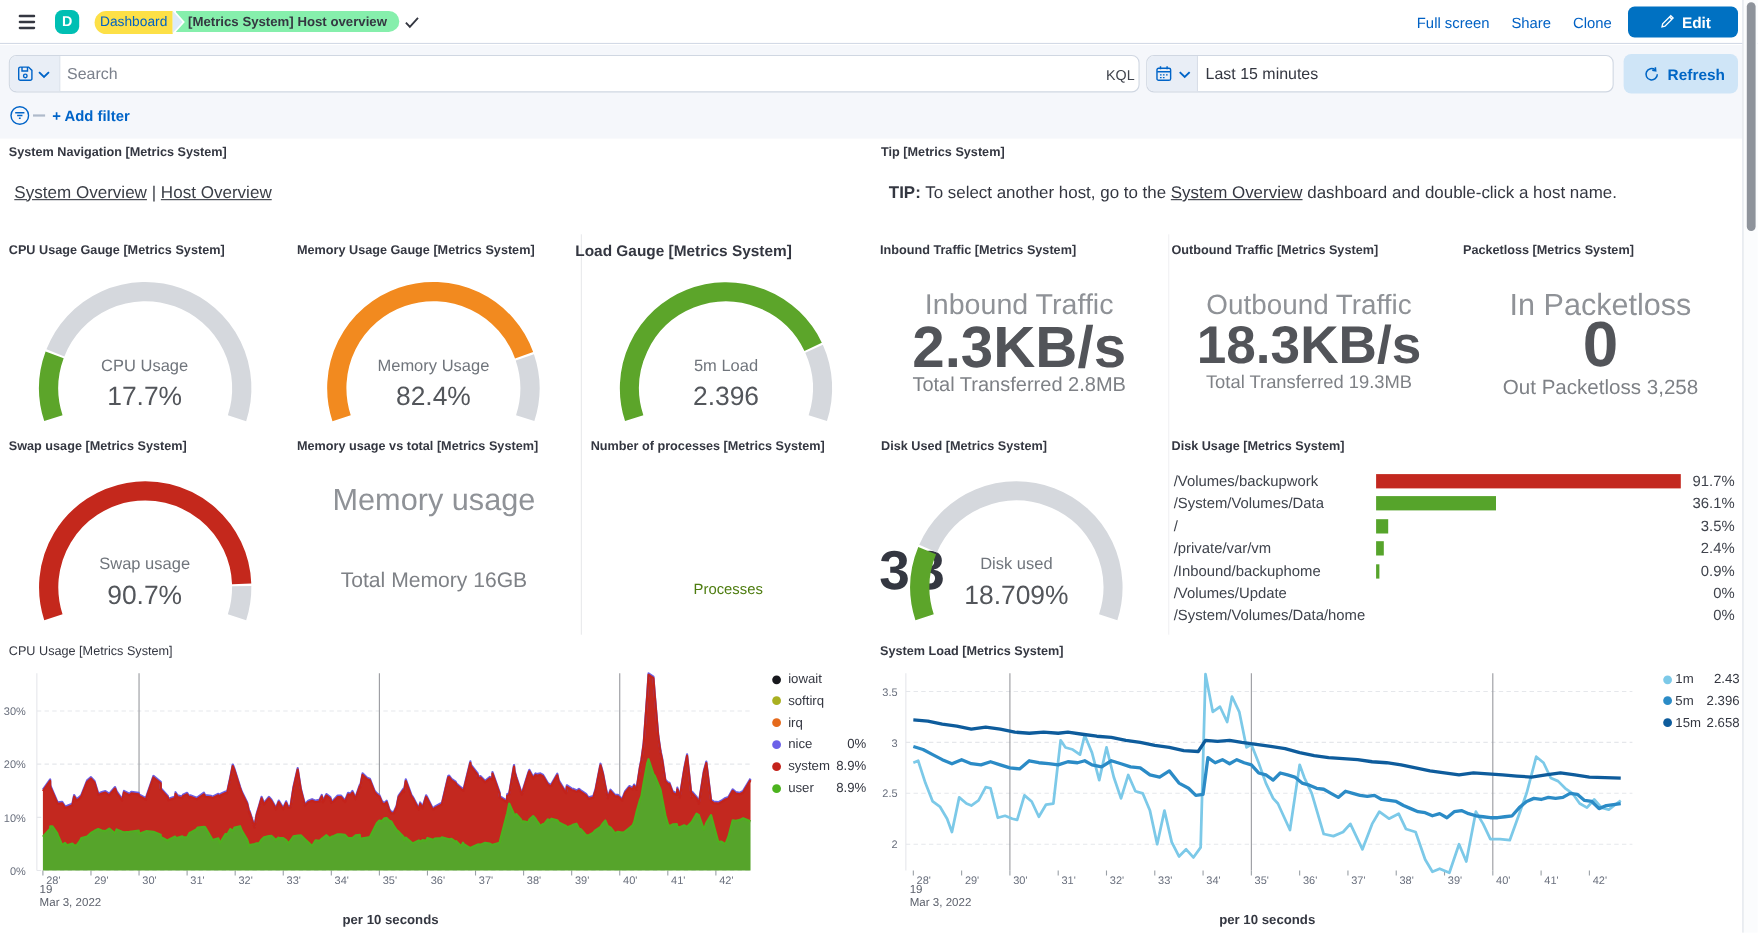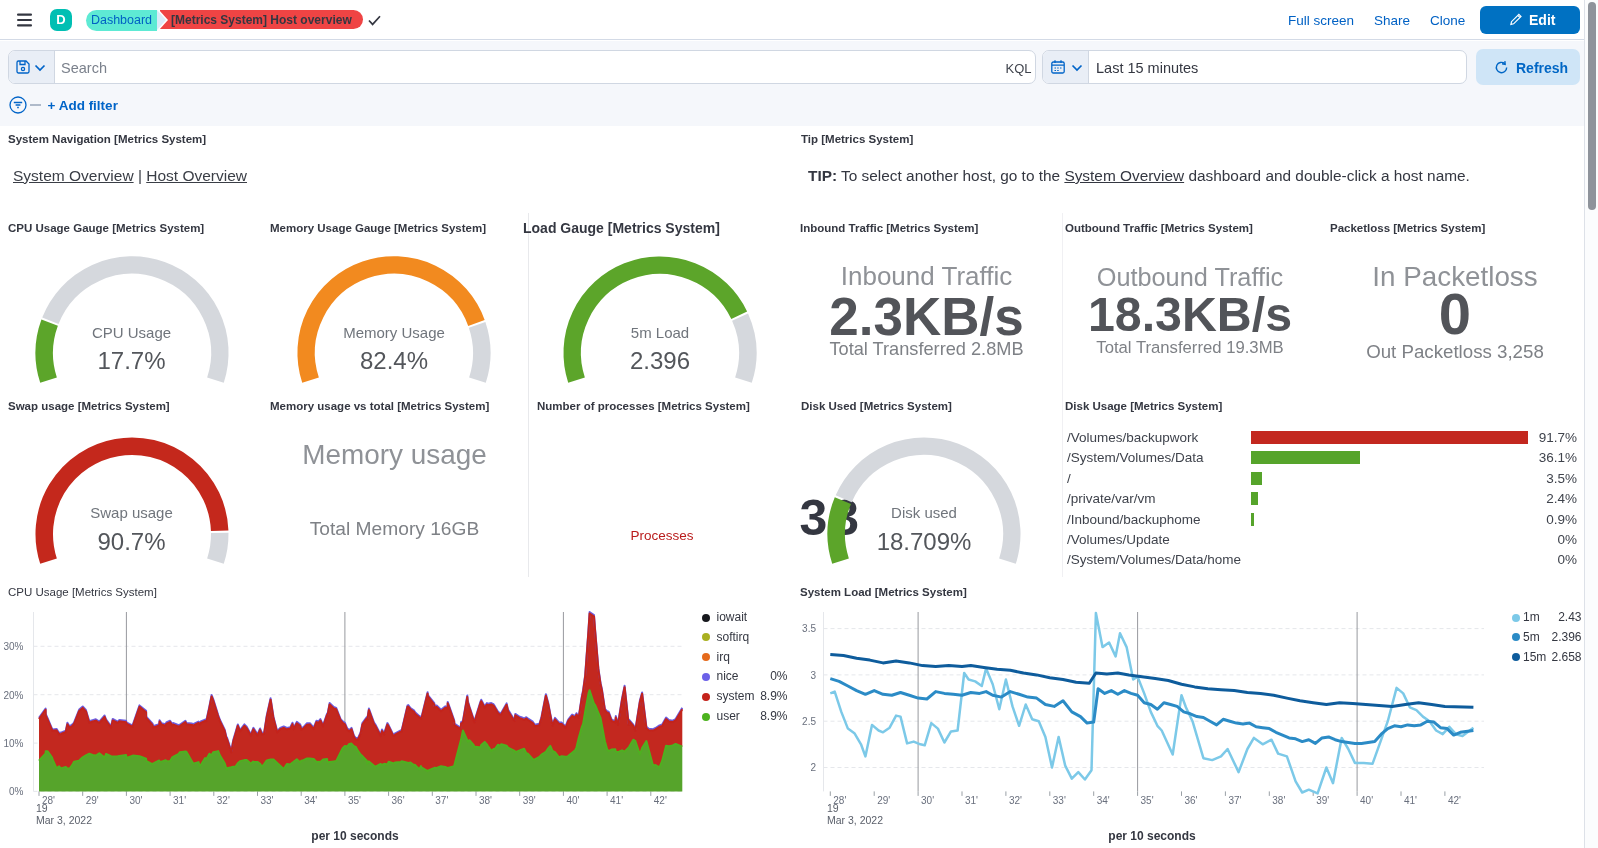--- a/index.html
+++ b/index.html
@@ -1,22 +1,22 @@
 <!DOCTYPE html>
 <html><head><meta charset="utf-8"><style>html,body{margin:0;padding:0;width:1598px;height:848px;overflow:hidden;background:#fff;font-family:"Liberation Sans", sans-serif;-webkit-font-smoothing:antialiased}*{box-sizing:content-box}</style></head><body>
 <div id="page" style="position:relative;width:1598px;height:848px">
     <div style="position:absolute;left:0;top:0;width:1598px;height:40px;background:#fff;border-bottom:1px solid #D3DAE6;box-sizing:border-box"></div>
     <svg style="position:absolute;left:16px;top:12px" width="18" height="16" viewBox="0 0 18 16">
       <rect x="1" y="1.5" width="15" height="2.2" rx="1" fill="#343741"></rect>
       <rect x="1" y="6.9" width="15" height="2.2" rx="1" fill="#343741"></rect>
       <rect x="1" y="12.3" width="15" height="2.2" rx="1" fill="#343741"></rect>
     </svg>
     <div style="position:absolute;left:50px;top:9px;width:22px;height:22px;border-radius:7px;background:#00BFB3;color:#fff;font-weight:700;font-size:13px;text-align:center;line-height:22px">D</div>
-    <div style="position:absolute;left:86px;top:9.5px;width:71px;height:21px;background:#5eead4;border-radius:11px 0 0 11px;color:#0061C4;font-weight:500;font-size:12.5px;text-align:center;line-height:21px">Dashboard</div>
-    <div style="position:absolute;left:160px;top:9.5px;height:19px;padding:0 11px;background:#ef4444;border-radius:0 12px 12px 0;color:#343741;font-weight:600;font-size:12px;white-space:nowrap;line-height:21px">[Metrics System] Host overview</div>
+    <div style="position:absolute;left:86px;top:9.5px;width:71px;height:21px;background:#fde047;border-radius:11px 0 0 11px;color:#0061C4;font-weight:500;font-size:12.5px;text-align:center;line-height:21px">Dashboard</div>
+    <div style="position:absolute;left:160px;top:9.5px;height:19px;padding:0 11px;background:#86efac;border-radius:0 12px 12px 0;color:#343741;font-weight:600;font-size:12px;white-space:nowrap;line-height:21px">[Metrics System] Host overview</div>
     <div style="position:absolute;left:159px;top:9.5px;width:0;height:0;border-top:10.5px solid transparent;border-bottom:10.5px solid transparent;border-left:9px solid #fff"></div>
     <div style="position:absolute;left:157px;top:9.5px;width:0;height:0;border-top:10.5px solid transparent;border-bottom:10.5px solid transparent;border-left:9px solid #DCEBF9"></div>
     <svg style="position:absolute;left:367px;top:14px" width="15" height="13" viewBox="0 0 15 13">
       <path d="M2 6.5 L5.6 10.4 L13 2.2" fill="none" stroke="#343741" stroke-width="1.7"></path>
     </svg>
     <div style="position:absolute;left:1288px;top:13px;font-size:13.5px;font-weight:500;color:#0061C4;line-height:15px;white-space:nowrap">Full screen</div>
     <div style="position:absolute;left:1374px;top:13px;font-size:13.5px;font-weight:500;color:#0061C4;line-height:15px;white-space:nowrap">Share</div>
     <div style="position:absolute;left:1430px;top:13px;font-size:13.5px;font-weight:500;color:#0061C4;line-height:15px;white-space:nowrap">Clone</div>
     <div style="position:absolute;left:1480px;top:6px;width:100px;height:28px;background:#0071C2;border-radius:6px"></div>
     <svg style="position:absolute;left:1508px;top:12px" width="16" height="16" viewBox="0 0 16 16">
@@ -105,21 +105,21 @@
     <div style="position:absolute;left:1065px;top:400px;font-size:11.5px;font-weight:700;color:#343741;line-height:13px">Disk Usage [Metrics System]</div>
     <svg style="position:absolute;left:31.5px;top:433.5px" width="200" height="135" viewBox="0 0 200 135">
       <path d="M 187.74 98.79 A 87.75 87.75 0 0 1 183.46 127.12" stroke="#D5D8DD" stroke-width="17.5" fill="none"></path>
       <path d="M 16.54 127.12 A 87.75 87.75 0 1 1 187.69 96.80" stroke="#C4281C" stroke-width="17.5" fill="none"></path>
     </svg>
     <div style="position:absolute;left:31.5px;top:504.0px;width:200px;text-align:center;font-size:15px;color:#70757C;line-height:17px">Swap usage</div>
     <div style="position:absolute;left:31.5px;top:528.5px;width:200px;text-align:center;font-size:24px;color:#53565B;line-height:25px">90.7%</div>
     <div style="position:absolute;left:174.5px;top:441.2px;width:440px;text-align:center;font-size:27.9px;color:#8F9297;line-height:27.9px">Memory usage</div>
     <div style="position:absolute;left:174.5px;top:519.4px;width:440px;text-align:center;font-size:19.2px;color:#7E8186;line-height:19.2px">Total Memory 16GB</div>
     <div style="position:absolute;left:463px;top:479px;width:400px;text-align:right;font-size:50px;font-weight:700;color:#343741;letter-spacing:4px;line-height:78px;text-indent:4px">33</div>
-    <div style="position:absolute;left:462px;top:528.5px;width:400px;text-align:center;font-size:13.5px;color:#b91c1c;line-height:14px">Processes</div>
+    <div style="position:absolute;left:462px;top:528.5px;width:400px;text-align:center;font-size:13.5px;color:#4d7c0f;line-height:14px">Processes</div>
     <svg style="position:absolute;left:824px;top:433.5px" width="200" height="135" viewBox="0 0 200 135">
       <path d="M 19.66 64.71 A 87.75 87.75 0 0 1 183.46 127.12" stroke="#D5D8DD" stroke-width="17.5" fill="none"></path>
       <path d="M 16.54 127.12 A 87.75 87.75 0 0 1 18.88 66.54" stroke="#5CA52A" stroke-width="17.5" fill="none"></path>
     </svg>
     <div style="position:absolute;left:824px;top:504.0px;width:200px;text-align:center;font-size:15px;color:#70757C;line-height:17px">Disk used</div>
     <div style="position:absolute;left:824px;top:528.5px;width:200px;text-align:center;font-size:24px;color:#53565B;line-height:25px">18.709%</div>
     <div style="position:absolute;left:1067px;top:430.0px;font-size:13.5px;color:#3F434C;line-height:15px">/Volumes/backupwork</div>
     <div style="position:absolute;left:1251px;top:431.0px;width:276.9px;height:13px;background:#C3281F"></div>
     <div style="position:absolute;left:1477px;top:430.0px;width:100px;text-align:right;font-size:13.5px;color:#3F434C;line-height:15px">91.7%</div>
     <div style="position:absolute;left:1067px;top:450.4px;font-size:13.5px;color:#3F434C;line-height:15px">/System/Volumes/Data</div>

